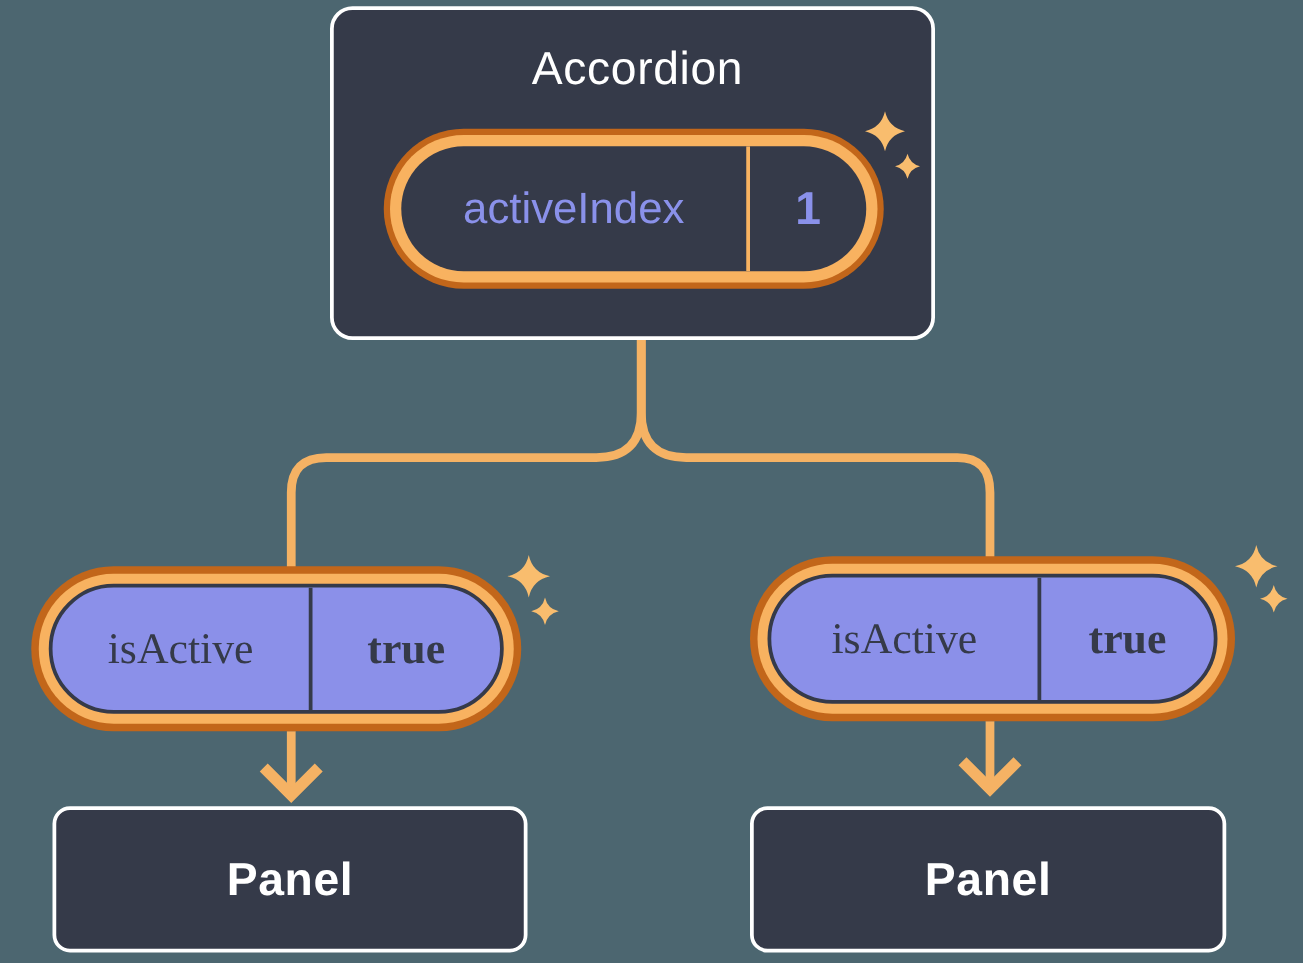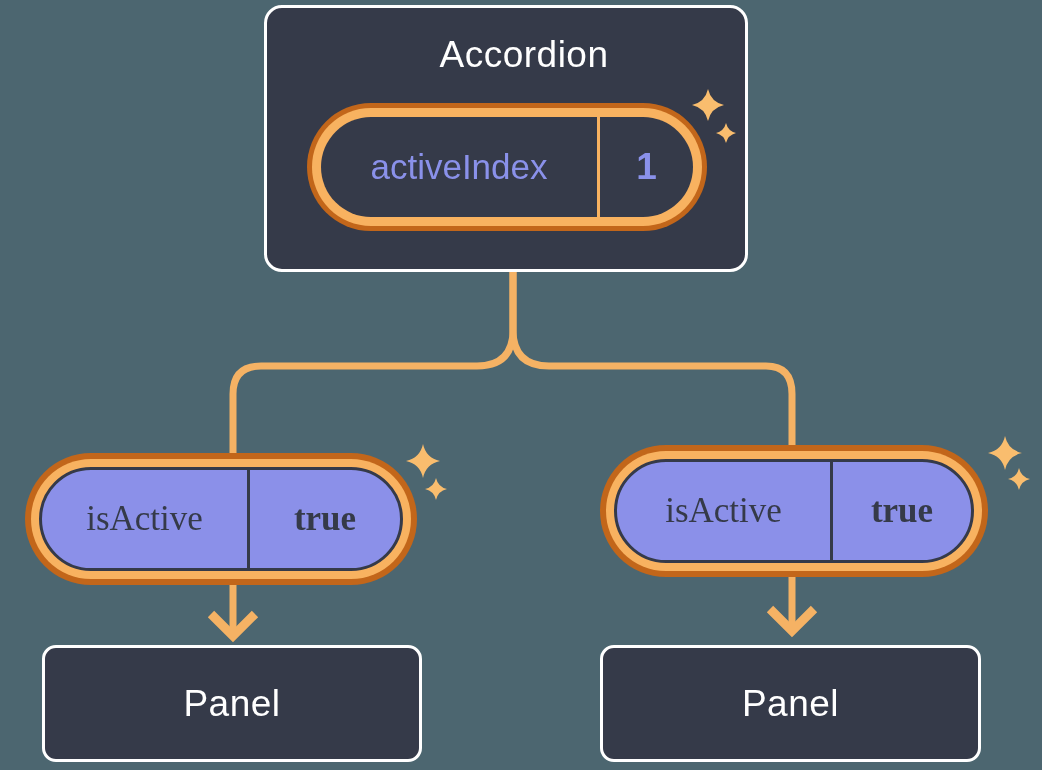--- a/index.html
+++ b/index.html
@@ -26,28 +26,28 @@
 
   
   .card{
     position:absolute;
     background:var(--card-fill);
     border:3px solid var(--card-border);
     z-index:2;
   }
   .accordion-card{left:264px;top:5px;width:484px;height:267px;border-radius:18px;}
   .accordion-title{
-    position:absolute;left:18px;top:26px;width:100%;
+    position:absolute;left:4px;top:26px;width:100%;
     text-align:center;color:var(--white-text);
     font-size:37px;font-weight:500;letter-spacing:0.5px;
   }
   .panel-card{
     top:645px;height:117px;border-radius:14px;
     display:flex;align-items:center;justify-content:center;
-    color:var(--white-text);font-size:37px;font-weight:400;letter-spacing:0.5px;
+    color:var(--white-text);font-size:37px;font-weight:700;letter-spacing:0.5px;
   }
   .panel-left{left:42px;width:380px;}
   .panel-right{left:600px;width:381px;}
 
   
   .pill{position:absolute;z-index:3;}
   .ring-outer{
     width:100%;height:100%;
     background:var(--ring-dark-orange);
     border-radius:999px;padding:6px;

